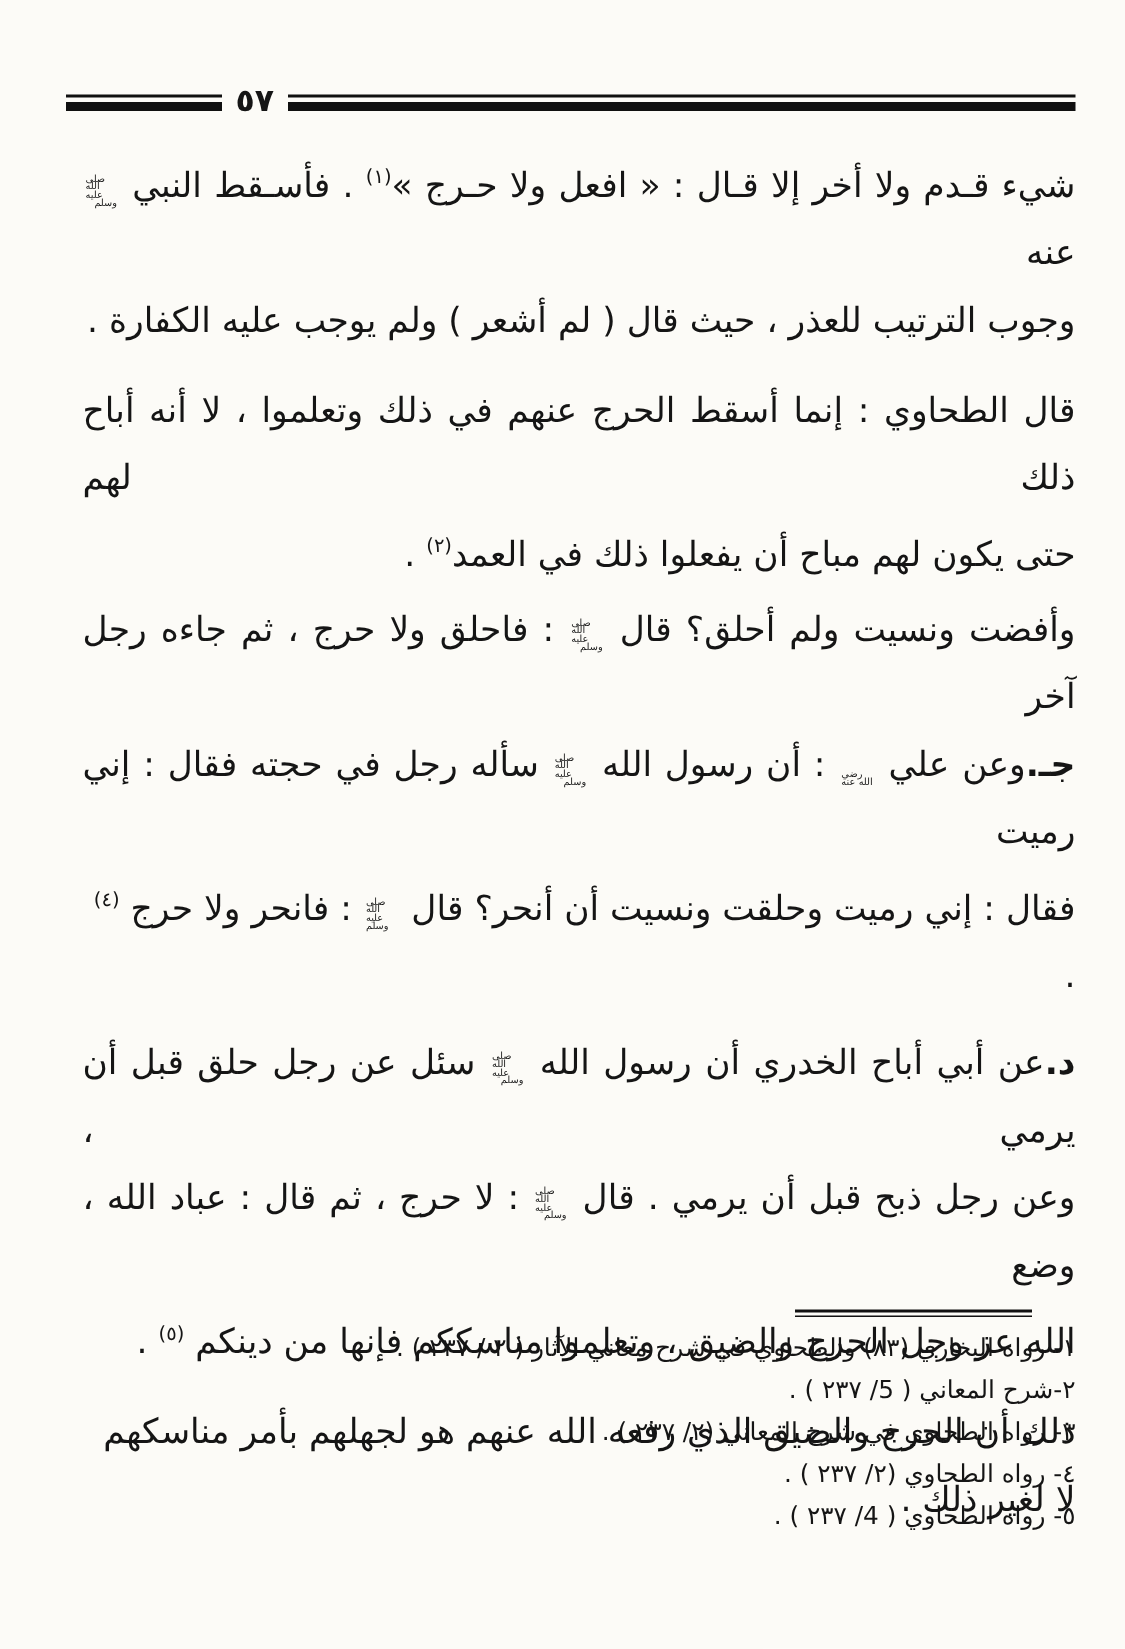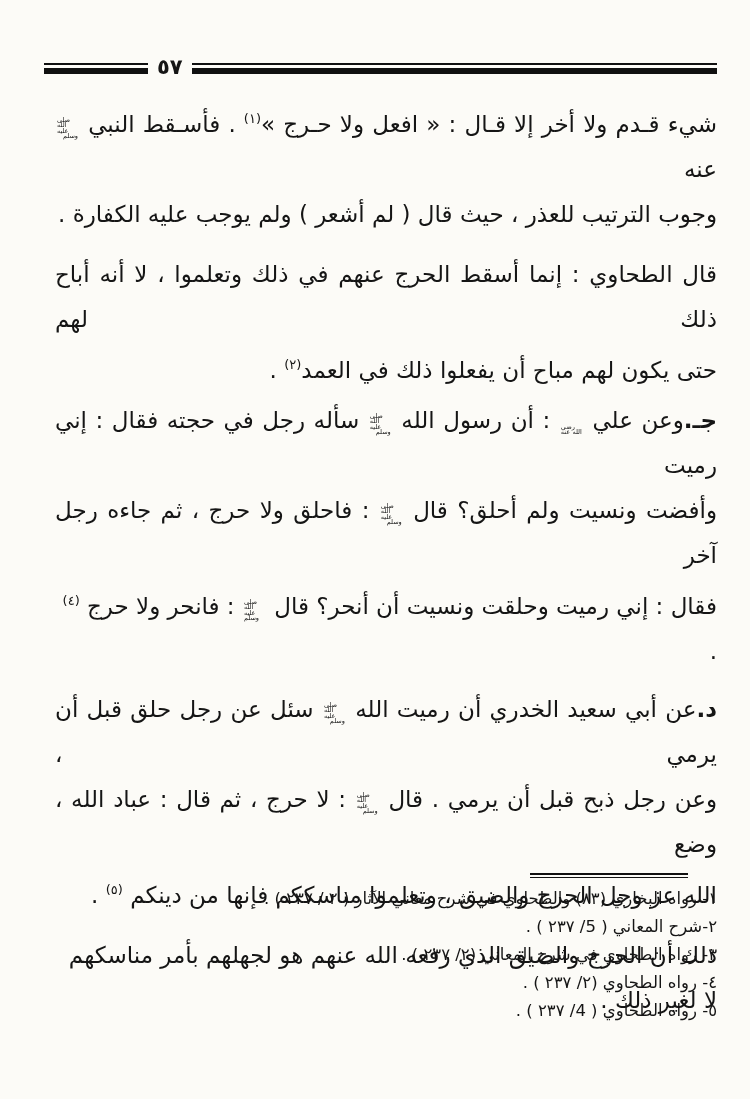--- a/index.html
+++ b/index.html
@@ -73,26 +73,26 @@
   <div class="content">
       <div class="para">
         <div class="line just"><span>شيء قـدم ولا أخر إلا قـال : « افعل ولا حـرج »</span><span class="sup">(١)</span><span> . فأسـقط النبي </span><span class="hon">صلى الله عليه وسلم</span><span> عنه</span></div>
         <div class="line end"><span>وجوب الترتيب للعذر ، حيث قال ( لم أشعر ) ولم يوجب عليه الكفارة .</span></div>
       </div>
       <div class="para">
         <div class="line just"><span>قال الطحاوي : إنما أسقط الحرج عنهم في ذلك وتعلموا ، لا أنه أباح ذلك لهم</span></div>
         <div class="line end"><span>حتى يكون لهم مباح أن يفعلوا ذلك في العمد</span><span class="sup">(٢)</span><span> .</span></div>
       </div>
       <div class="para">
+        <div class="line just"><span>وأفضت ونسيت ولم أحلق؟ قال </span><span class="hon">صلى الله عليه وسلم</span><span> : فاحلق ولا حرج ، ثم جاءه رجل آخر</span></div>
         <div class="line just"><b>جـ.</b><span>وعن علي </span><span class="hon">رضي الله عنه</span><span> : أن رسول الله </span><span class="hon">صلى الله عليه وسلم</span><span> سأله رجل في حجته فقال : إني رميت</span></div>
-        <div class="line just"><span>وأفضت ونسيت ولم أحلق؟ قال </span><span class="hon">صلى الله عليه وسلم</span><span> : فاحلق ولا حرج ، ثم جاءه رجل آخر</span></div>
         <div class="line end"><span>فقال : إني رميت وحلقت ونسيت أن أنحر؟ قال </span><span class="hon">صلى الله عليه وسلم</span><span> : فانحر ولا حرج </span><span class="sup">(٤)</span><span> .</span></div>
       </div>
       <div class="para">
-        <div class="line just"><b>د.</b><span>عن أبي سعيد الخدري أن رميت الله </span><span class="hon">صلى الله عليه وسلم</span><span> سئل عن رجل حلق قبل أن يرمي ،</span></div>
+        <div class="line just"><b>د.</b><span>عن أبي أباح الخدري أن رسول الله </span><span class="hon">صلى الله عليه وسلم</span><span> سئل عن رجل حلق قبل أن يرمي ،</span></div>
         <div class="line just"><span>وعن رجل ذبح قبل أن يرمي . قال </span><span class="hon">صلى الله عليه وسلم</span><span> : لا حرج ، ثم قال : عباد الله ، وضع</span></div>
         <div class="line end"><span>الله عز وجل الحرج والضيق ، وتعلموا مناسككم فإنها من دينكم </span><span class="sup">(٥)</span><span> .</span></div>
       </div>
       <div class="para">
         <div class="line end"><span>ذلك أن الحرج والضيق الذي رفعه الله عنهم هو لجهلهم بأمر مناسكهم لا لغير ذلك .</span></div>
       </div>
     </div>
 
   <div class="footnotes">
     <div class="fnsep"></div>

